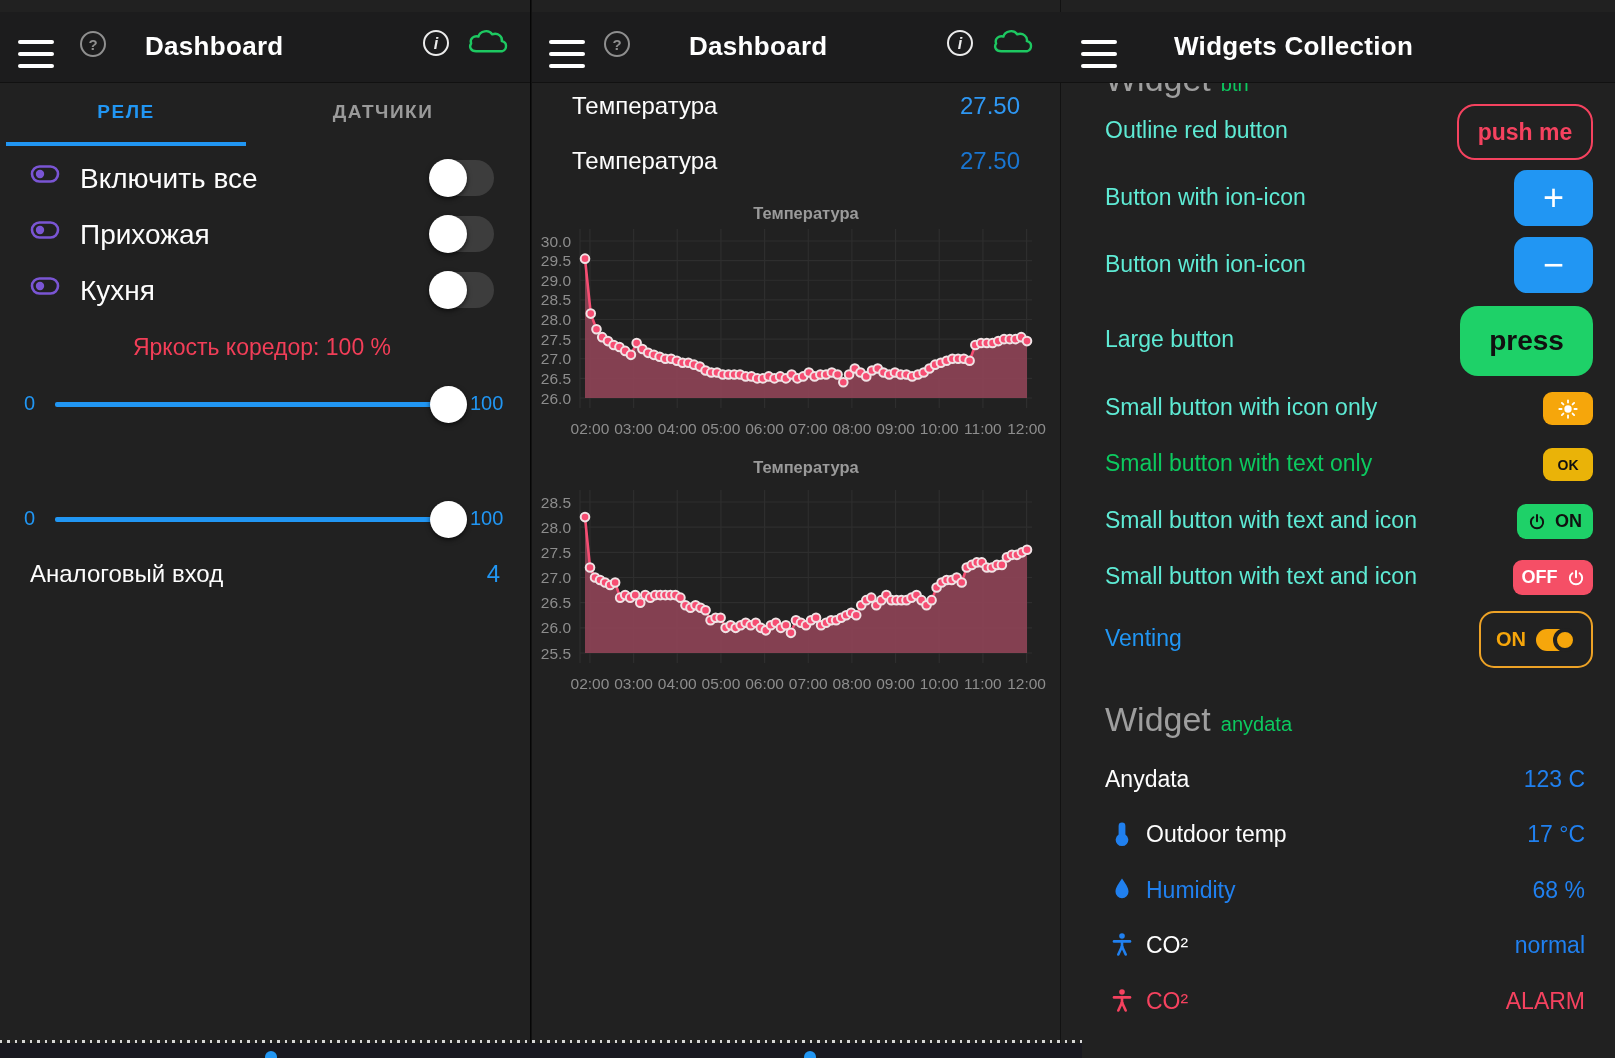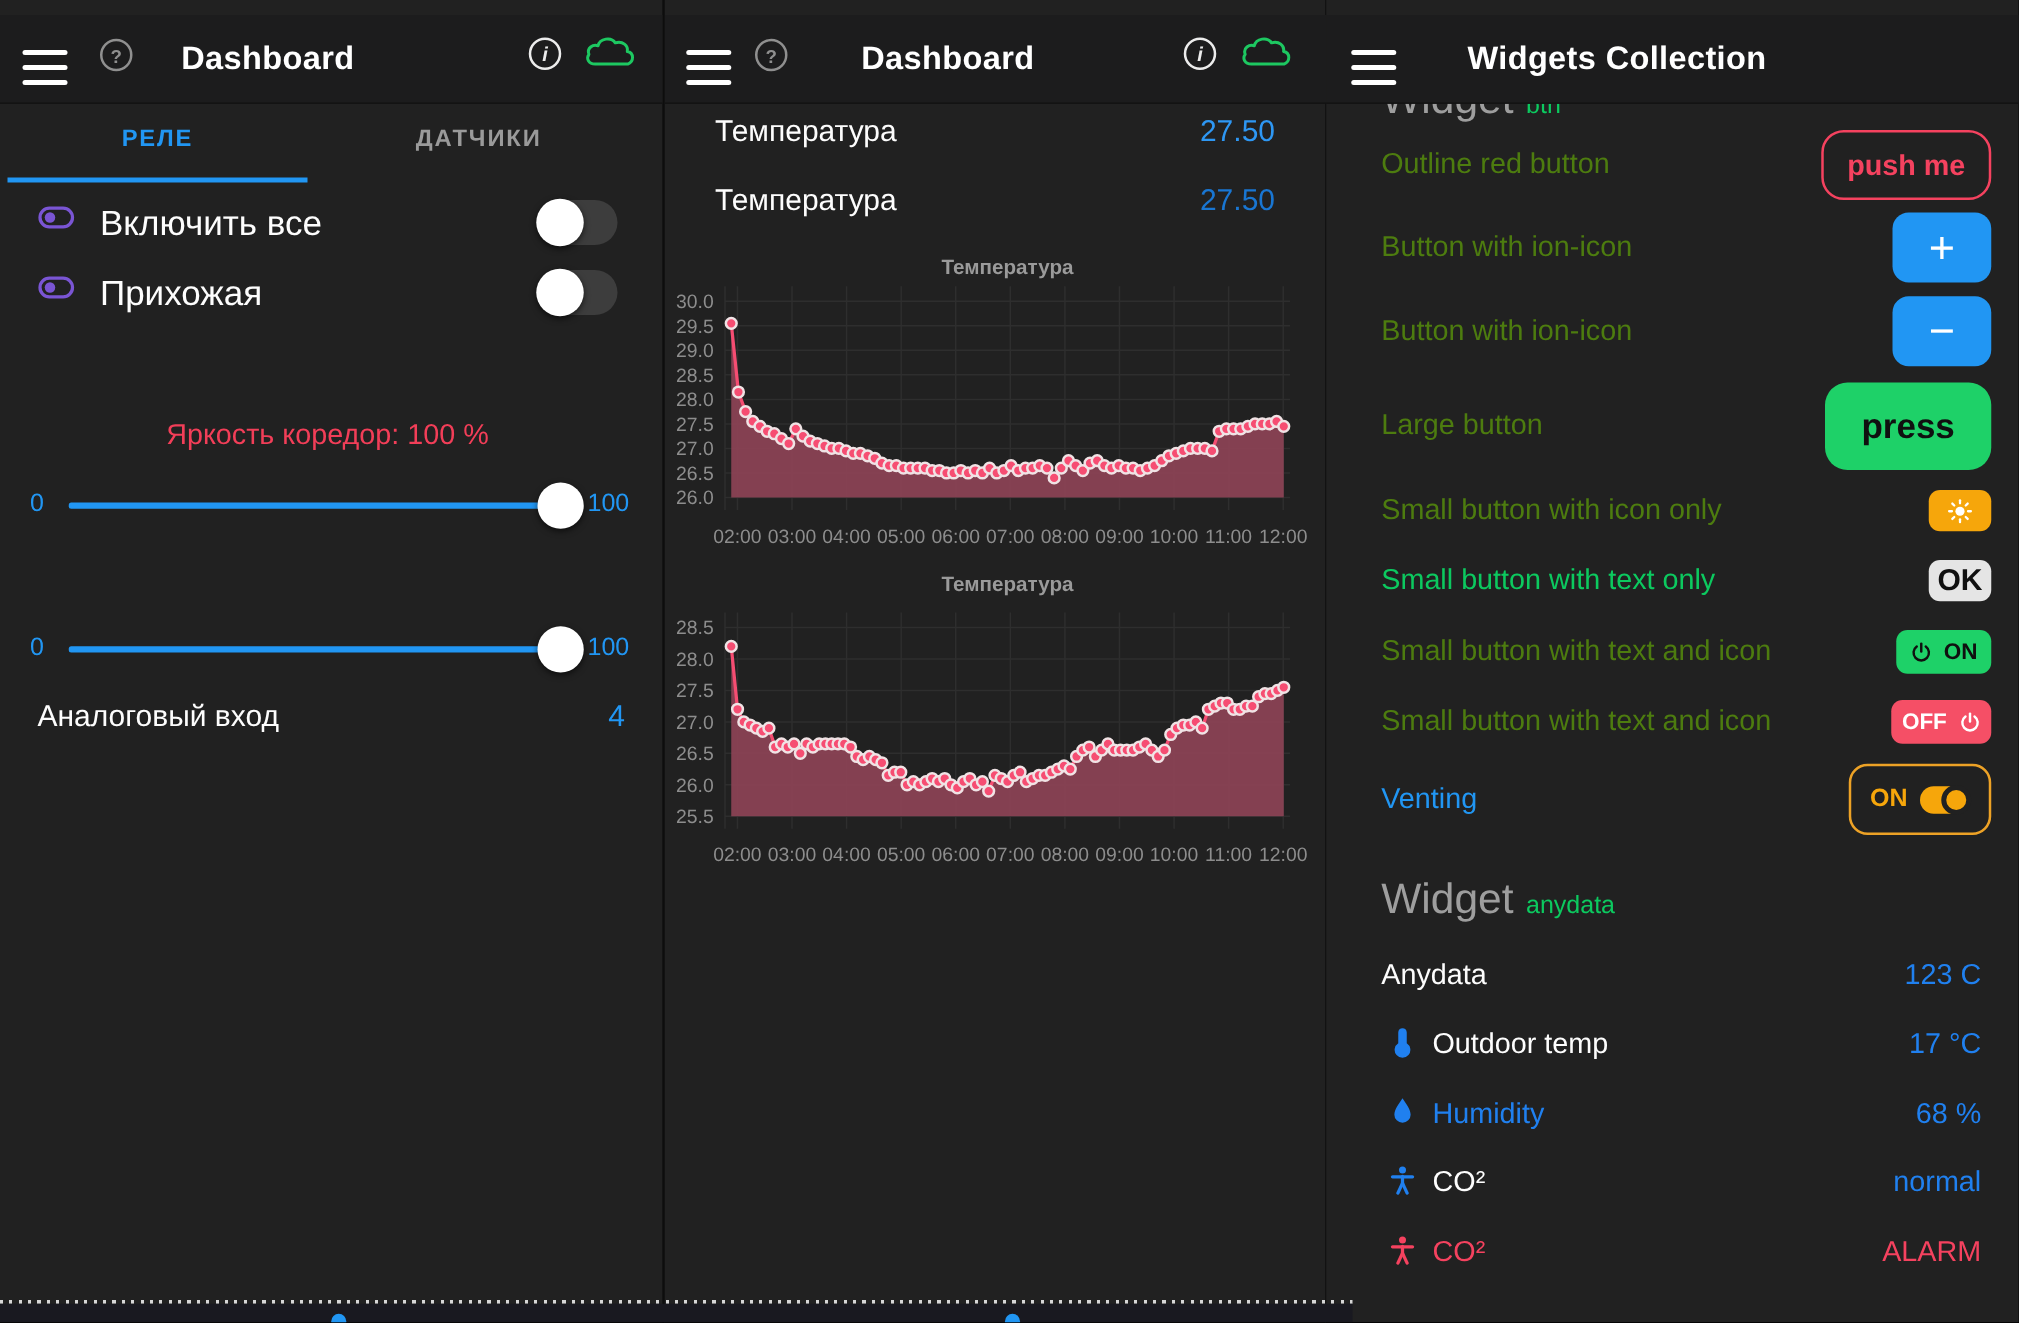--- a/index.html
+++ b/index.html
@@ -38,32 +38,32 @@
   .slider .knob{position:absolute;left:430px;top:2px;width:37px;height:37px;border-radius:50%;background:#fff;
           box-shadow:0 2px 5px rgba(0,0,0,.6);cursor:pointer;}
   .kv-row{position:absolute;height:36px;}
   .kv-row .lbl{position:absolute;left:0;top:0;font-size:24px;color:#fdfdfd;}
   .kv-row .val{position:absolute;right:0;top:0;font-size:24px;}
   
   .clipped-heading{position:absolute;left:1105px;top:60px;z-index:1;white-space:nowrap;}
   .clipped-heading .big{font-size:34px;color:#9e9e9e;}
   .clipped-heading .tag{font-size:20px;color:#0cc95f;margin-left:10px;}
   .r-row{position:absolute;left:1060px;width:555px;}
-  .r-row .lbl{position:absolute;left:45px;font-size:23px;color:#4d7c0f;}
+  .r-row .lbl{position:absolute;left:45px;font-size:23px;color:#5eead4;}
   .r-row .lbl.green{color:#0cc95f;}
   .r-row .lbl.blue{color:#2196f3;}
   .btn{position:absolute;display:flex;align-items:center;justify-content:center;cursor:pointer;box-sizing:border-box;}
   .btn-outline-red{right:22px;width:136px;height:56px;border:2.5px solid #f5425f;border-radius:18px;
        color:#f5425f;font-size:23px;font-weight:bold;background:transparent;}
   .btn-blue{right:22px;width:79px;height:56px;border-radius:13px;background:#2196f3;color:#fff;font-size:36px;font-weight:300;}
   .btn-green-lg{right:22px;width:133px;height:70px;border-radius:18px;background:#1ed168;color:#101010;
        font-size:28px;font-weight:bold;}
   .btn-amber-sm{right:22px;width:50px;height:33px;border-radius:9px;background:#f6a60b;}
-  .btn-green-sm{right:22px;width:50px;height:33px;border-radius:9px;background:#e5e5e5;color:#101010;
-       font-size:24px;font-weight:bold;}
+  .btn-green-sm{right:22px;width:50px;height:33px;border-radius:9px;background:#eab308;color:#101010;
+       font-size:14px;font-weight:bold;}
   .btn-green-on{right:22px;width:76px;height:35px;border-radius:9px;background:#1ed168;color:#101010;
        font-size:18px;font-weight:bold;gap:9px;}
   .btn-red-off{right:22px;width:80px;height:35px;border-radius:9px;background:#f54f66;color:#fff;
        font-size:18px;font-weight:bold;gap:9px;}
   .btn-venting{right:22px;width:114px;height:57px;border:2.5px solid #eda226;border-radius:15px;
        background:transparent;color:#f6a60b;font-size:20px;font-weight:bold;gap:10px;}
   .mini-toggle{position:relative;width:40px;height:22px;border-radius:11px;background:#f6a60b;}
   .mini-toggle .mknob{position:absolute;right:-1px;top:-1px;width:24px;height:24px;border-radius:50%;
        background:#f6a60b;border:4px solid #212121;box-sizing:border-box;}
   .section-heading{position:absolute;left:1105px;white-space:nowrap;}
@@ -124,20 +124,30 @@
       <div class="switch">
           <div class="knob"></div>
         </div>
     </div>
     <div class="sw-row" style="top:206px">
       <svg class="tg-icon" width="30" height="20" viewBox="0 0 30 20">
         <rect x="2" y="2.5" width="26" height="15" rx="7.5" fill="none" stroke="#7a55d4" stroke-width="2.6"></rect>
         <circle cx="10" cy="10" r="4.2" fill="#7a55d4"></circle>
       </svg>
       <div class="lbl">Прихожая</div>
+      <div class="switch">
+          <div class="knob"></div>
+        </div>
+    </div>
+    <div class="sw-row" style="top:262px">
+      <svg class="tg-icon" width="30" height="20" viewBox="0 0 30 20">
+        <rect x="2" y="2.5" width="26" height="15" rx="7.5" fill="none" stroke="#7a55d4" stroke-width="2.6"></rect>
+        <circle cx="10" cy="10" r="4.2" fill="#7a55d4"></circle>
+      </svg>
+      <div class="lbl">Кухня</div>
       <div class="switch">
           <div class="knob"></div>
         </div>
     </div>
 
     <div class="slider-caption" style="top:334px">Яркость коредор: 100 %</div>
     <div class="slider" style="top:384px">
       <div class="minlab">0</div>
       <div class="track"></div>
       <div class="knob"></div>

